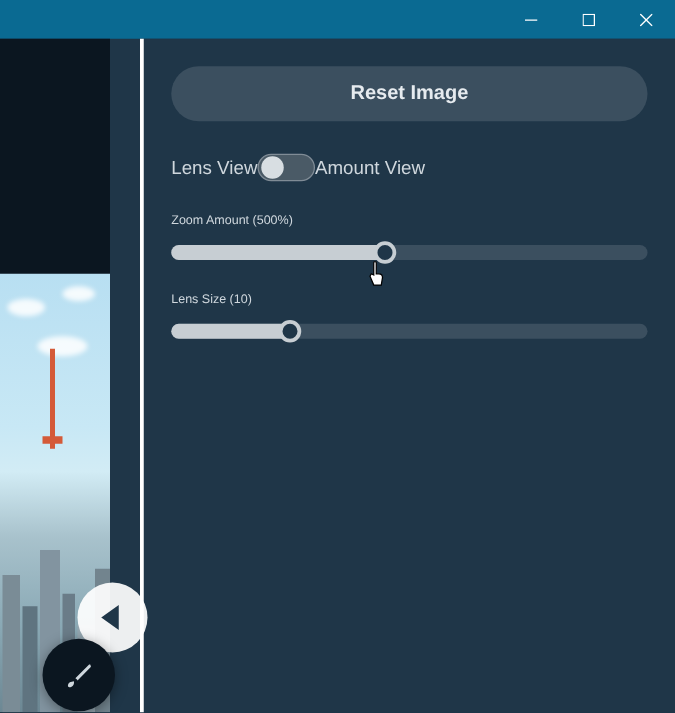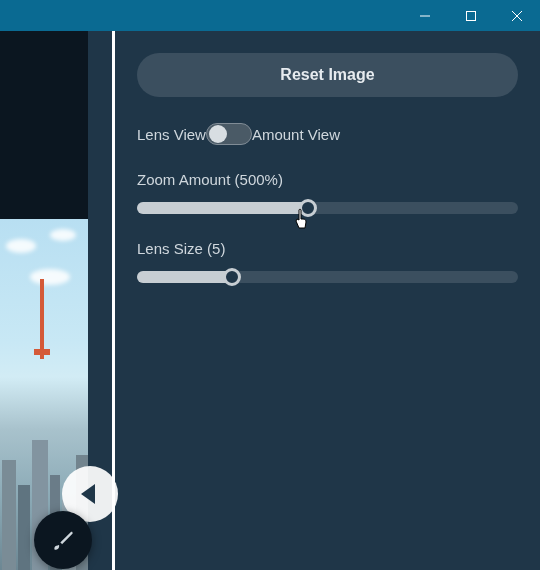--- a/index.html
+++ b/index.html
@@ -122,21 +122,21 @@
     border:1px solid #808c96;
   }
   .toggle-thumb {
     position:absolute; left:2px; top:1px;
     width:18px; height:18px;
     border-radius:50%;
     background:#d8dee2;
   }
 
   .slider-group { margin-bottom:26px; }
-  .slider-label { font-size:15px; color:#cfd7dd; font-weight:500; margin-bottom:14px; }
+  .slider-label { font-size:10px; color:#cfd7dd; font-weight:500; margin-bottom:14px; }
   .slider-track {
     position:relative;
     height:12px;
     background:#3b4f5f;
     border-radius:6px;
   }
   .slider-fill {
     position:absolute; left:0; top:0; height:100%;
     background:#c7ced3;
     border-radius:6px;
@@ -224,21 +224,21 @@
 
     <div class="slider-group">
       <div class="slider-label">Zoom Amount (500%)</div>
       <div class="slider-track">
         <div class="slider-fill" id="zoom-fill"></div>
         <div class="slider-thumb" id="zoom-thumb"></div>
       </div>
     </div>
 
     <div class="slider-group">
-      <div class="slider-label">Lens Size (5)</div>
+      <div class="slider-label">Lens Size (10)</div>
       <div class="slider-track">
         <div class="slider-fill" id="lens-fill"></div>
         <div class="slider-thumb" id="lens-thumb"></div>
       </div>
     </div>
   </div>
 
   <svg class="cursor" width="24" height="28" viewBox="0 0 24 28">
     <path d="M9 2v10l-2-1-1 2 3 7h6l1-6c0-2-1-3-3-3h-2V2c0-1-2-1-2 0z" fill="#fff" stroke="#000" stroke-width="1"></path>
   </svg>

